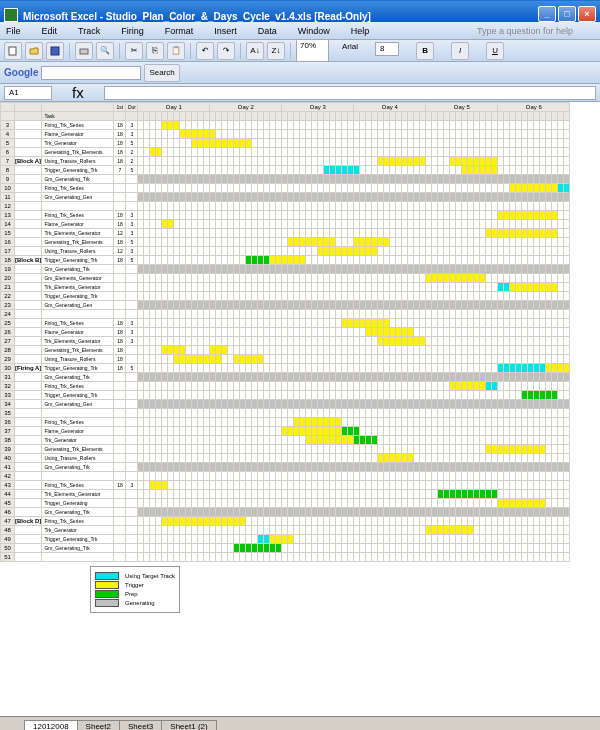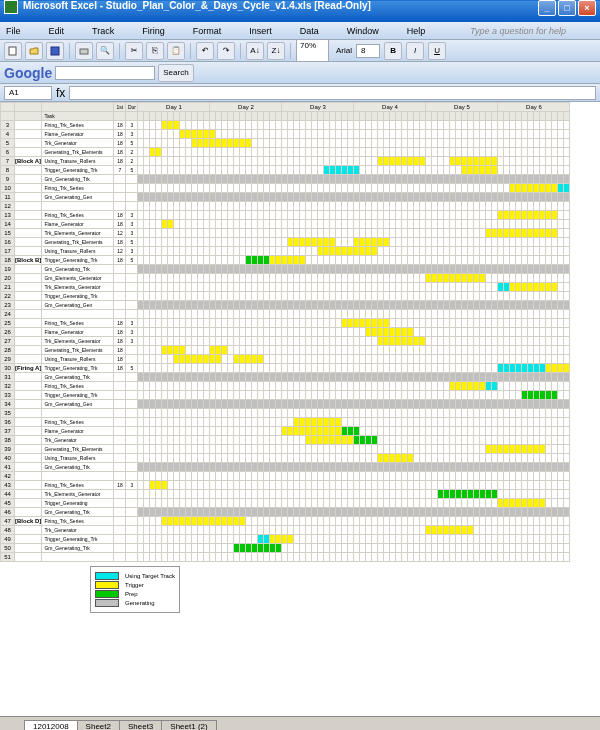--- a/index.html
+++ b/index.html
@@ -1,29 +1,29 @@
 <!DOCTYPE html>
 <html><head>
 <meta charset="utf-8">
 <style>
 *{box-sizing:border-box;margin:0;padding:0;font-family:Tahoma,Arial,sans-serif}
 body{background:#fff;font-size:8px;overflow:hidden;width:600px;height:730px}
-.titlebar{background:linear-gradient(to bottom,#0a5bc4,#3c8cde 5%,#0a5bc4);height:22px;display:flex;align-items:flex-start;padding:0 4px;color:#fff;font-size:10px;font-weight:bold}
+.titlebar{background:linear-gradient(to bottom,#0a5bc4,#3c8cde 5%,#0a5bc4);height:22px;display:flex;align-items:flex-end;padding:0 4px;color:#fff;font-size:10px;font-weight:bold}
 .titlebar .icon{width:14px;height:14px;background:#2a7e2a;border:1px solid #fff;margin-right:5px;display:inline-block}
 .titlebar .wbtns{margin-left:auto;display:flex;gap:2px}
 .titlebar .wbtn{width:18px;height:16px;background:linear-gradient(to bottom,#7ba7e0,#3a7bd0);border:1px solid #fff;border-radius:2px;display:flex;align-items:center;justify-content:center;font-size:9px;cursor:pointer}
 .titlebar .wbtn.close{background:linear-gradient(to bottom,#e98a7a,#d04a2a)}
 .menubar{background:linear-gradient(to bottom,#e4ecf7,#c3d7ef);height:18px;display:flex;align-items:center;padding:0 6px;font-size:9px;border-bottom:1px solid #9ab}
-.menubar span{margin-right:28px;cursor:pointer}
+.menubar span{margin-right:21px;cursor:pointer}
 .toolbar{background:linear-gradient(to bottom,#e4ecf7,#c3d7ef);height:22px;display:flex;align-items:center;padding:0 4px;border-bottom:1px solid #9ab;gap:3px}
 .tbtn{width:18px;height:18px;background:#e8ecf4;border:1px solid #b0b8c8;border-radius:2px;cursor:pointer;display:flex;align-items:center;justify-content:center}
 .tbtn svg{width:10px;height:10px}
 .sep{width:1px;height:16px;background:#b0b8c8;margin:0 2px}
 .zoom{font-size:8px;background:#fff;border:1px solid #a0a8b8;padding:1px 12px 1px 3px;height:23px}
-.namebox{background:linear-gradient(to bottom,#e4ecf7,#c3d7ef);height:18px;display:flex;align-items:center;padding:0 4px;border-bottom:1px solid #9ab;gap:4px}
+.namebox{background:linear-gradient(to bottom,#e4ecf7,#c3d7ef);height:18px;display:flex;align-items:center;padding:0 4px;border-bottom:1px solid #9ab;gap:20px}
 .nb{background:#fff;border:1px solid #a0a8b8;height:14px;padding:0 4px;font-size:8px;display:flex;align-items:center}
 .sheet-wrap{height:614px;overflow:auto;background:#fff;position:relative}
 .sheet{border-collapse:collapse;table-layout:fixed}
 .sheet th,.sheet td{border:1px solid #d4d0c8;height:9px;font-size:6px;padding:0;overflow:hidden;white-space:nowrap}
 .sheet th{background:#e8e8e0;font-weight:normal;text-align:center}
 .sheet .corner{background:#e8e8e0;width:14px}
 .sheet .rh{background:#e8e8e0;width:14px;text-align:center}
 .sheet .c-task{width:72px;text-align:left;padding-left:2px;font-size:5px}
 .sheet .c-d{width:12px;text-align:center;font-size:5px}
 .sheet .c-h{width:6px}
@@ -56,21 +56,21 @@
 <div class="menubar">
   <span>File</span>
   <span>Edit</span>
   <span>Track</span>
   <span>Firing</span>
   <span>Format</span>
   <span>Insert</span>
   <span>Data</span>
   <span>Window</span>
   <span>Help</span>
-  <span style="margin-left:auto;color:#888;font-style:italic">Type a question for help</span>
+  <span style="margin-left:auto;color:#888;">Type a question for help</span>
 </div>
 
 <div class="toolbar">
   <div class="tbtn">
       <svg viewBox="0 0 10 10">
         <rect x="1" y="1" width="7" height="8" fill="#fff" stroke="#555"></rect>
       </svg>
     </div>
   <div class="tbtn">
       <svg viewBox="0 0 10 10">
@@ -94,44 +94,44 @@
   <div class="tbtn">⎘</div>
   <div class="tbtn">📋</div>
   <div class="sep"></div>
   <div class="tbtn">↶</div>
   <div class="tbtn">↷</div>
   <div class="sep"></div>
   <div class="tbtn">A↓</div>
   <div class="tbtn">Z↓</div>
   <div class="sep"></div>
   <span class="zoom">70%</span>
-  <div style="margin-left:4px;display:flex;align-items:center;gap:4px">
+  <div style="margin-left:10px;display:flex;gap:17px">
     <span style="font-size:8px">Arial</span>
     <span class="nb" style="width:24px">8</span>
     <div class="tbtn">
         <b>B</b>
       </div>
     <div class="tbtn">
         <i>I</i>
       </div>
     <div class="tbtn">
         <u>U</u>
       </div>
   </div>
 </div>
 
 <div class="toolbar">
-  <span style="font-size:14px;font-weight:bold;color:#4060c0">Google</span>
+  <span style="font-size:10px;font-weight:bold;color:#4060c0">Google</span>
   <input class="nb" style="width: 100px;">
   <div class="tbtn" style="width:auto;padding:8px 4px;font-size:8px">Search</div>
 </div>
 
 <div class="namebox">
   <span class="nb" style="width:48px">A1</span>
-  <span style="font-size:12px">fx</span>
+  <span style="font-size:15px">fx</span>
   <span class="nb" style="flex:1"></span>
 </div>
 
 <div class="sheet-wrap">
 <table class="sheet" id="grid">
       <tbody>
         <tr>
           <th class="corner"></th>
           <th class="rh"></th>
           <th class="c-task"></th>

